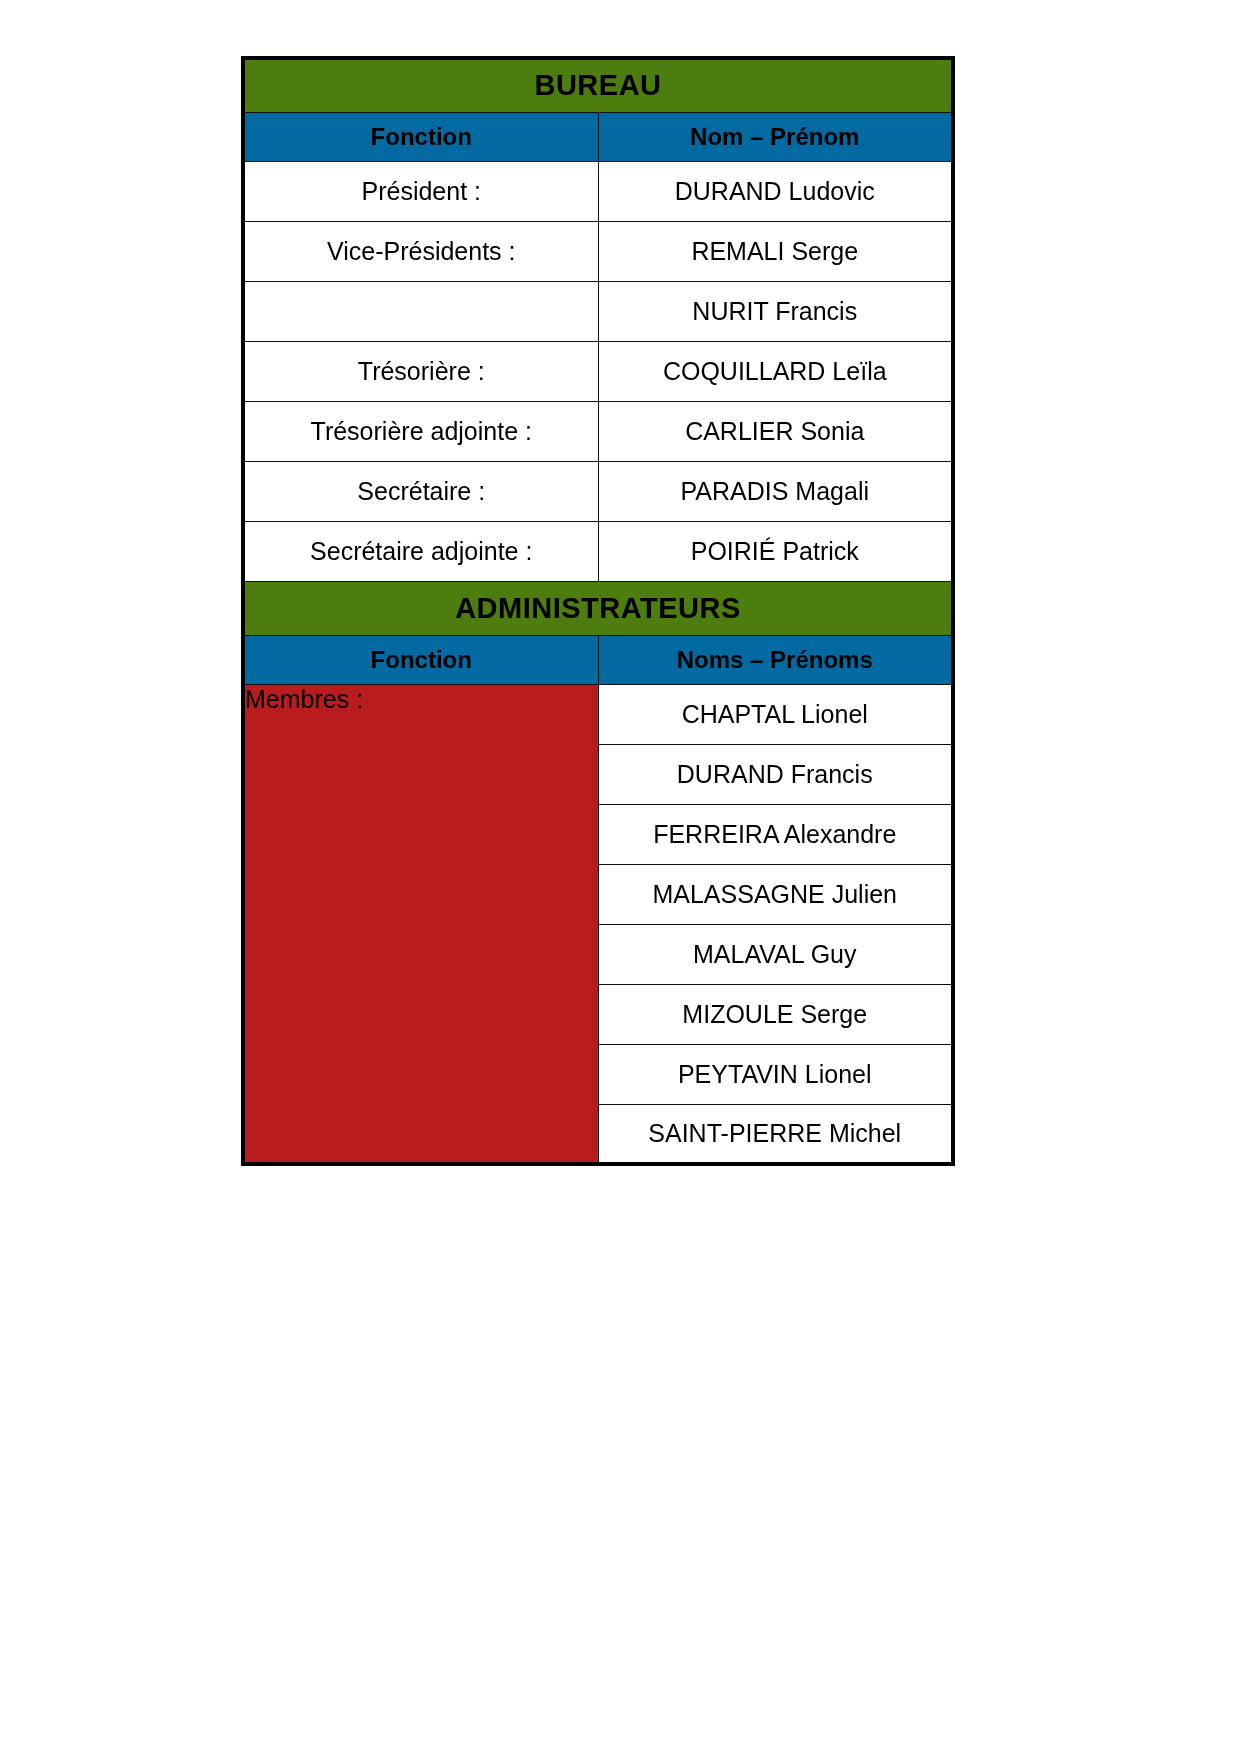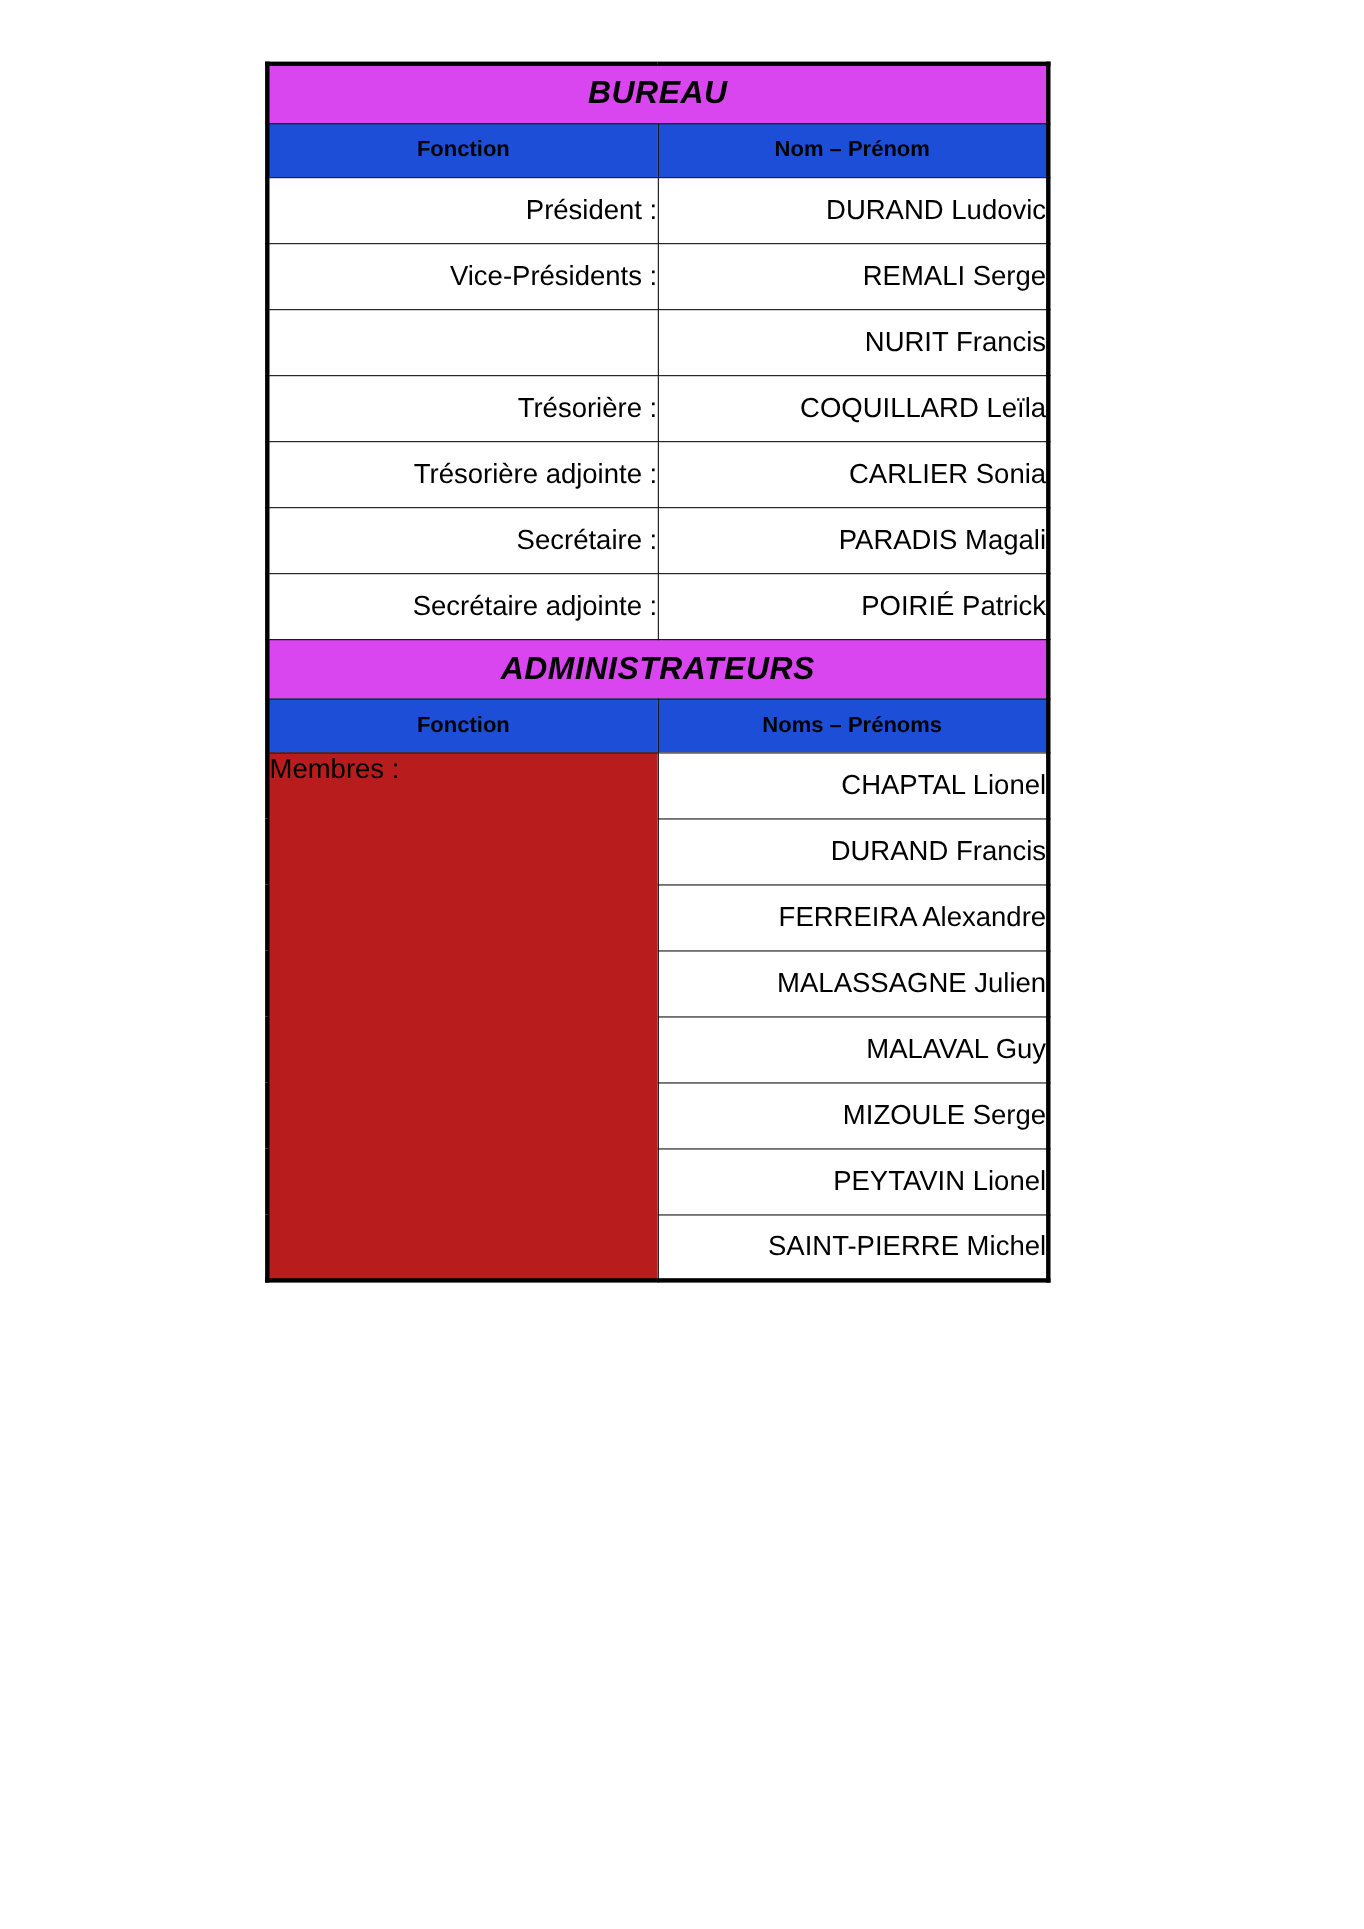--- a/index.html
+++ b/index.html
@@ -28,45 +28,44 @@
   table.board col.c1 { width: 355px; }
   table.board col.c2 { width: 355px; }
   table.board td, table.board th {
     border: 1.5px solid #111111;
     padding: 0;
     color: #000000;
   }
   
   th.section-header {
     height: 54px;
-    background: #d946ef;
+    background: #4d7c0f;
     font-size: 29px;
     font-weight: bold;
     text-align: center;
     vertical-align: middle;
     border-top: 5px solid #000000;
     border-bottom: 5px solid #000000;
     letter-spacing: 0.5px;
-    font-style: italic;
   }
   
   th.col-header {
     height: 49px;
-    background: #1d4ed8;
-    font-size: 20px;
+    background: #0369a1;
+    font-size: 24px;
     font-weight: bold;
     text-align: center;
     vertical-align: middle;
     border-bottom: 5px solid #000000;
   }
   
   td.cell {
     height: 60px;
     font-size: 25px;
-    text-align: right;
+    text-align: center;
     vertical-align: middle;
     padding-left: 17px;
     background: #ffffff;
   }
   
   td.fn, th.fn { border-right: 3px solid #000000; }
   
   td.members-label {
     vertical-align: top;
     padding-top: 15px;

